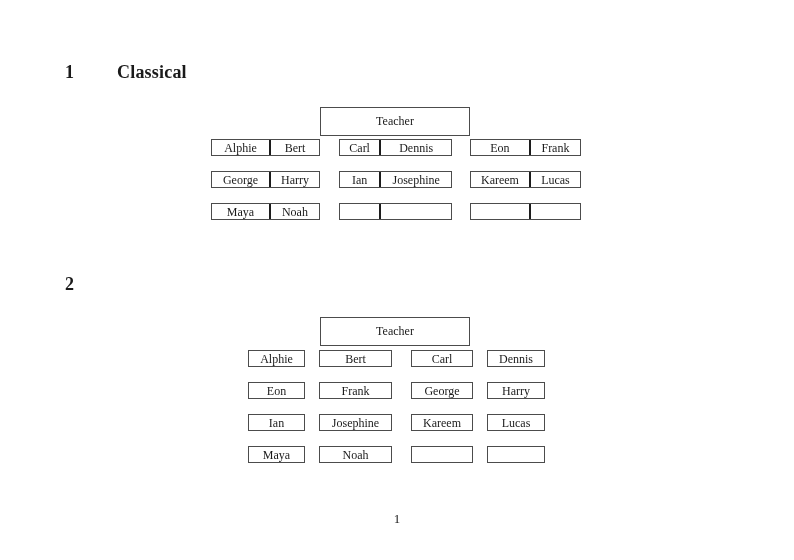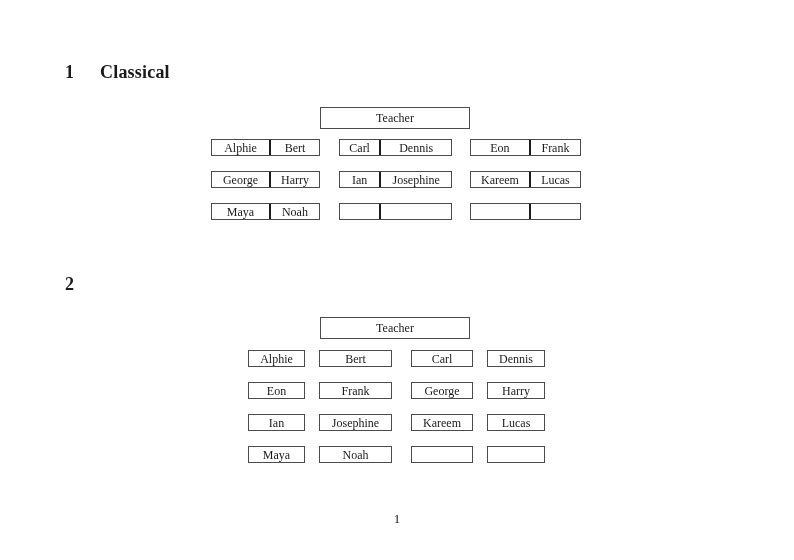--- a/index.html
+++ b/index.html
@@ -7,27 +7,27 @@
     position:relative;
     width:794px;height:560px;
     background:#ffffff;
     font-family:"Liberation Serif", serif;
     color:#1a1a1a;
     overflow:hidden;
   }
   
   .heading{position:absolute;left:0;top:0;width:794px;height:24px;}
   .heading .num{position:absolute;left:65px;font-size:18px;font-weight:bold;}
-  .heading .title{position:absolute;left:100px;font-size:18px;font-weight:bold;letter-spacing:0.2px;}
+  .heading .title{position:absolute;left:117px;font-size:18px;font-weight:bold;letter-spacing:0.2px;}
   .h-classical{top:62px;}
   .h-distributed{top:274px;}
 
   
   .teacher{
-    position:absolute;left:320px;width:150px;height:22px;
+    position:absolute;left:320px;width:150px;height:29px;
     border:1px solid #4c4c4c;box-sizing:border-box;
     display:flex;align-items:center;justify-content:center;
     font-size:12px;background:#fff;
   }
   .tc{top:107px;}
   .td{top:317px;}
 
   .desk{
     position:absolute;height:17px;
     border:1px solid #4c4c4c;box-sizing:border-box;

